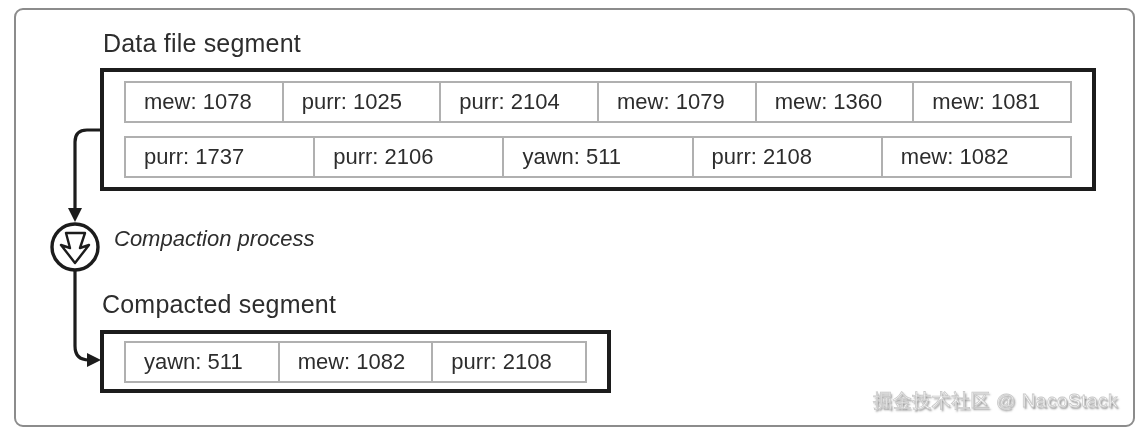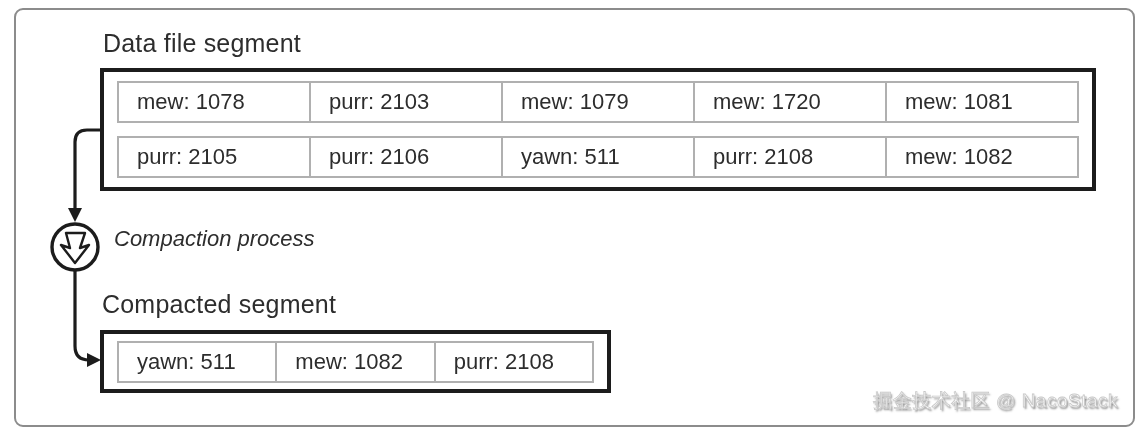--- a/index.html
+++ b/index.html
@@ -38,21 +38,21 @@
   .title-datafile { left: 103px; top: 29px; }
   .title-compacted { left: 102px; top: 290px; }
 
   .segment-box {
     position: absolute;
     background: #fff;
     border: 4px solid var(--box_border);
     display: flex;
     flex-direction: column;
     justify-content: center;
-    padding: 0 13px;
+    padding: 0 20px;
     gap: 13px;
     z-index: 2;
   }
   .box-datafile  { left: 100px; top: 68px;  width: 996px; height: 123px; }
   .box-compacted { left: 100px; top: 330px; width: 511px; height: 63px; }
 
   .record-row { display: flex; height: 42px; width: 100%; }
   .record-cell {
     flex: 1 1 0;
     border: 2px solid var(--cell_border);
@@ -99,27 +99,28 @@
 <body>
 
 <div class="canvas">
   <div class="frame"></div>
 
   <div class="seg-title title-datafile">Data file segment</div>
 
   <div class="segment-box box-datafile">
     <div class="record-row">
       <div class="record-cell">mew: 1078</div>
-      <div class="record-cell">purr: 2103</div>
+      <div class="record-cell">purr: 1025</div>
+      <div class="record-cell">purr: 2104</div>
       <div class="record-cell">mew: 1079</div>
-      <div class="record-cell">mew: 1720</div>
+      <div class="record-cell">mew: 1360</div>
       <div class="record-cell">mew: 1081</div>
     </div>
     <div class="record-row">
-      <div class="record-cell">purr: 2105</div>
+      <div class="record-cell">purr: 1737</div>
       <div class="record-cell">purr: 2106</div>
       <div class="record-cell">yawn: 511</div>
       <div class="record-cell">purr: 2108</div>
       <div class="record-cell">mew: 1082</div>
     </div>
   </div>
 
   <svg class="arrow-layer" viewBox="0 0 1142 435" xmlns="http://www.w3.org/2000/svg">
 
     <g stroke="#1c1c1c" stroke-width="3.2" fill="none">

